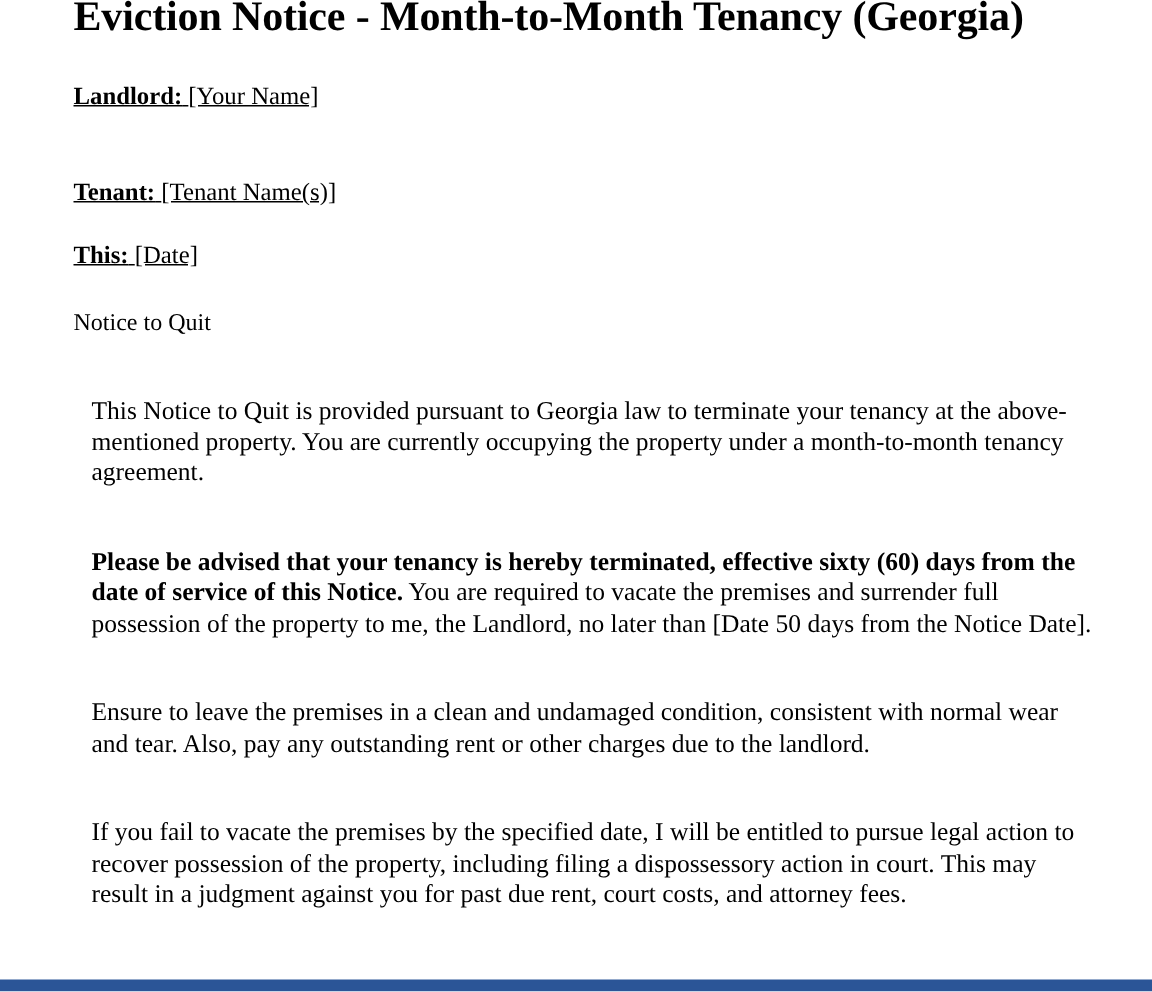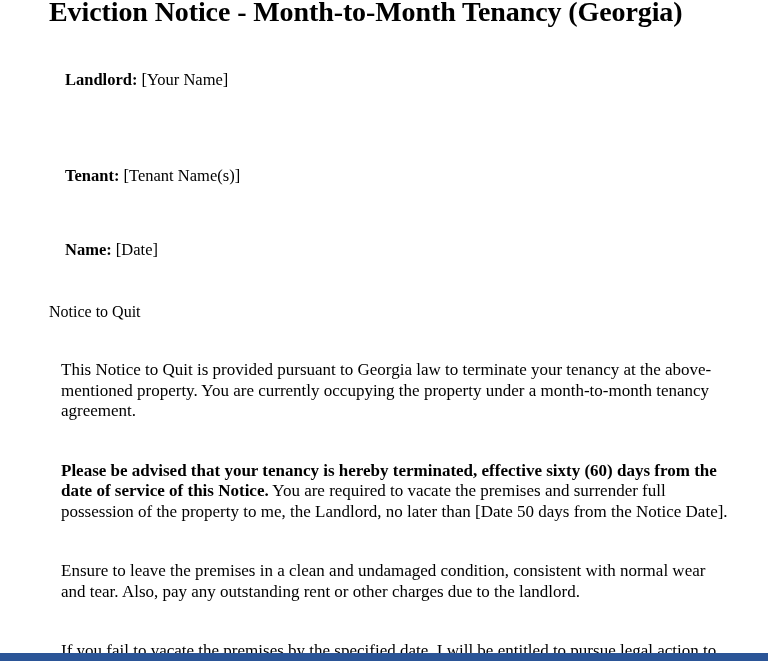--- a/index.html
+++ b/index.html
@@ -40,23 +40,24 @@
     margin: 0;
     padding: 0;
     letter-spacing: -0.1px;
     position: relative;
     top: -4px;
   }
 
   .field-line {
     font-size: 16.5px;
     line-height: 20px;
-    margin: 16px;
+    margin: 0;
     padding: 0;
     white-space: nowrap;
+    text-decoration: underline;
   }
 
   .field-label {
     font-weight: bold;
   }
 
   .field-value {
     font-weight: normal;
   }
 
@@ -120,21 +121,21 @@
 
     <div class="sp-field"></div>
 
 
     <div class="sp-field"></div>
 
     <p class="field-line"><span class="field-label">Tenant:</span> <span class="field-value">[Tenant Name(s)]</span></p>
 
     <div class="sp-field"></div>
 
-    <p class="field-line"><span class="field-label">Name:</span> <span class="field-value">[Date]</span></p>
+    <p class="field-line"><span class="field-label">This:</span> <span class="field-value">[Date]</span></p>
 
     <div class="sp-heading"></div>
 
     <p class="section-heading">Notice to Quit</p>
 
     <div class="sp-heading"></div>
 
     <p class="para">This Notice to Quit is provided pursuant to Georgia law to terminate your tenancy at the above-mentioned property. You are currently occupying the property under a month-to-month tenancy agreement.</p>
 
     <div class="sp-para"></div>

